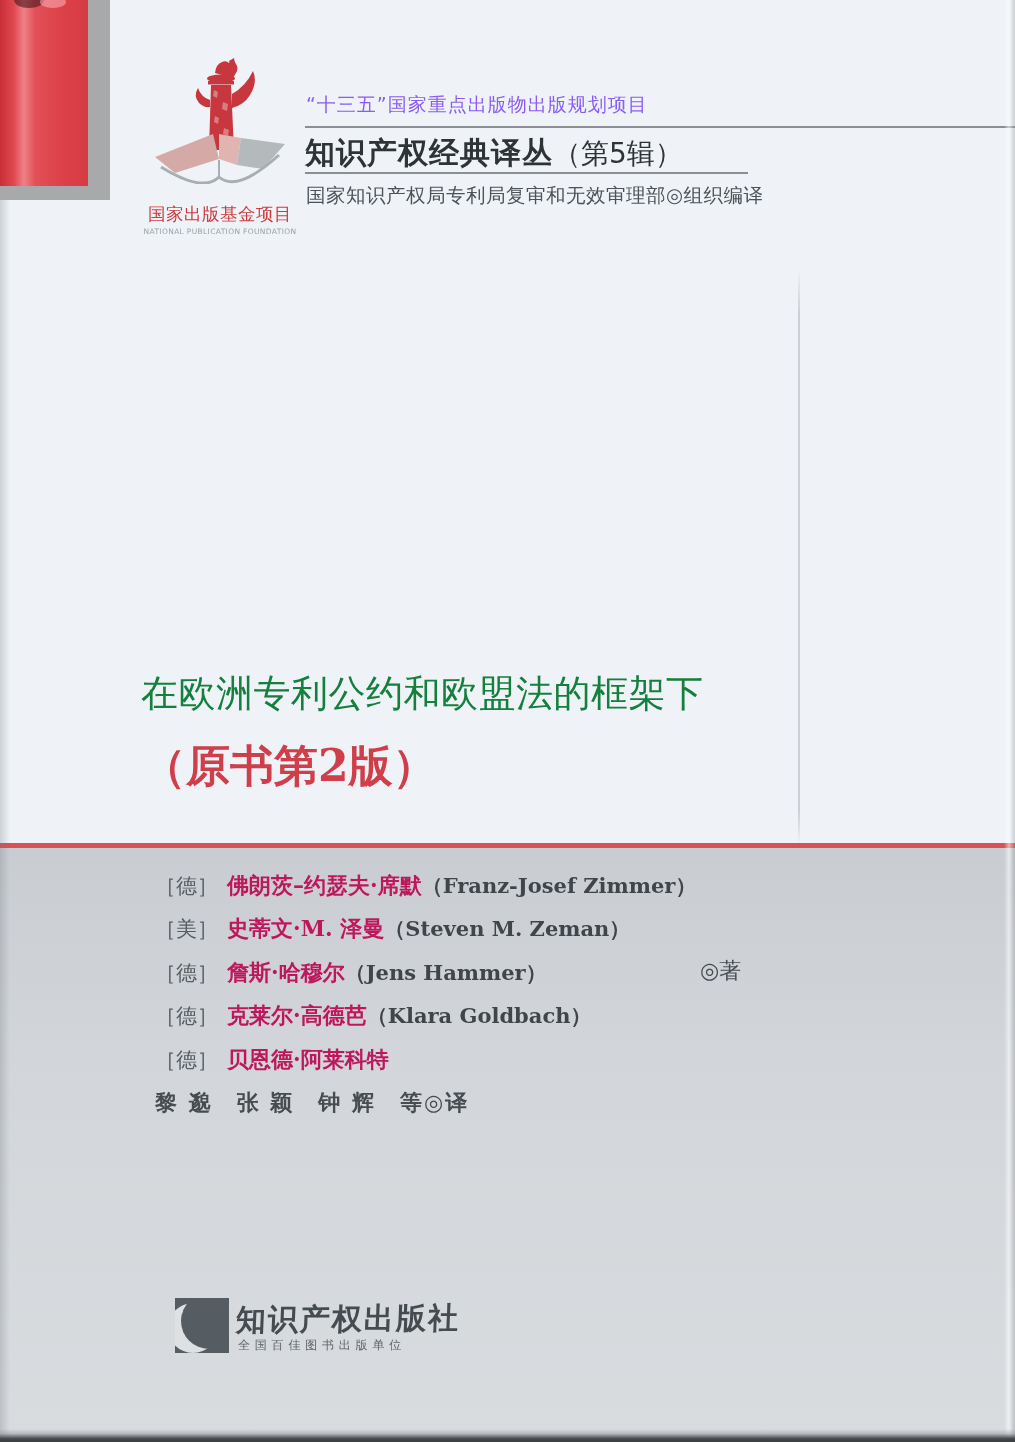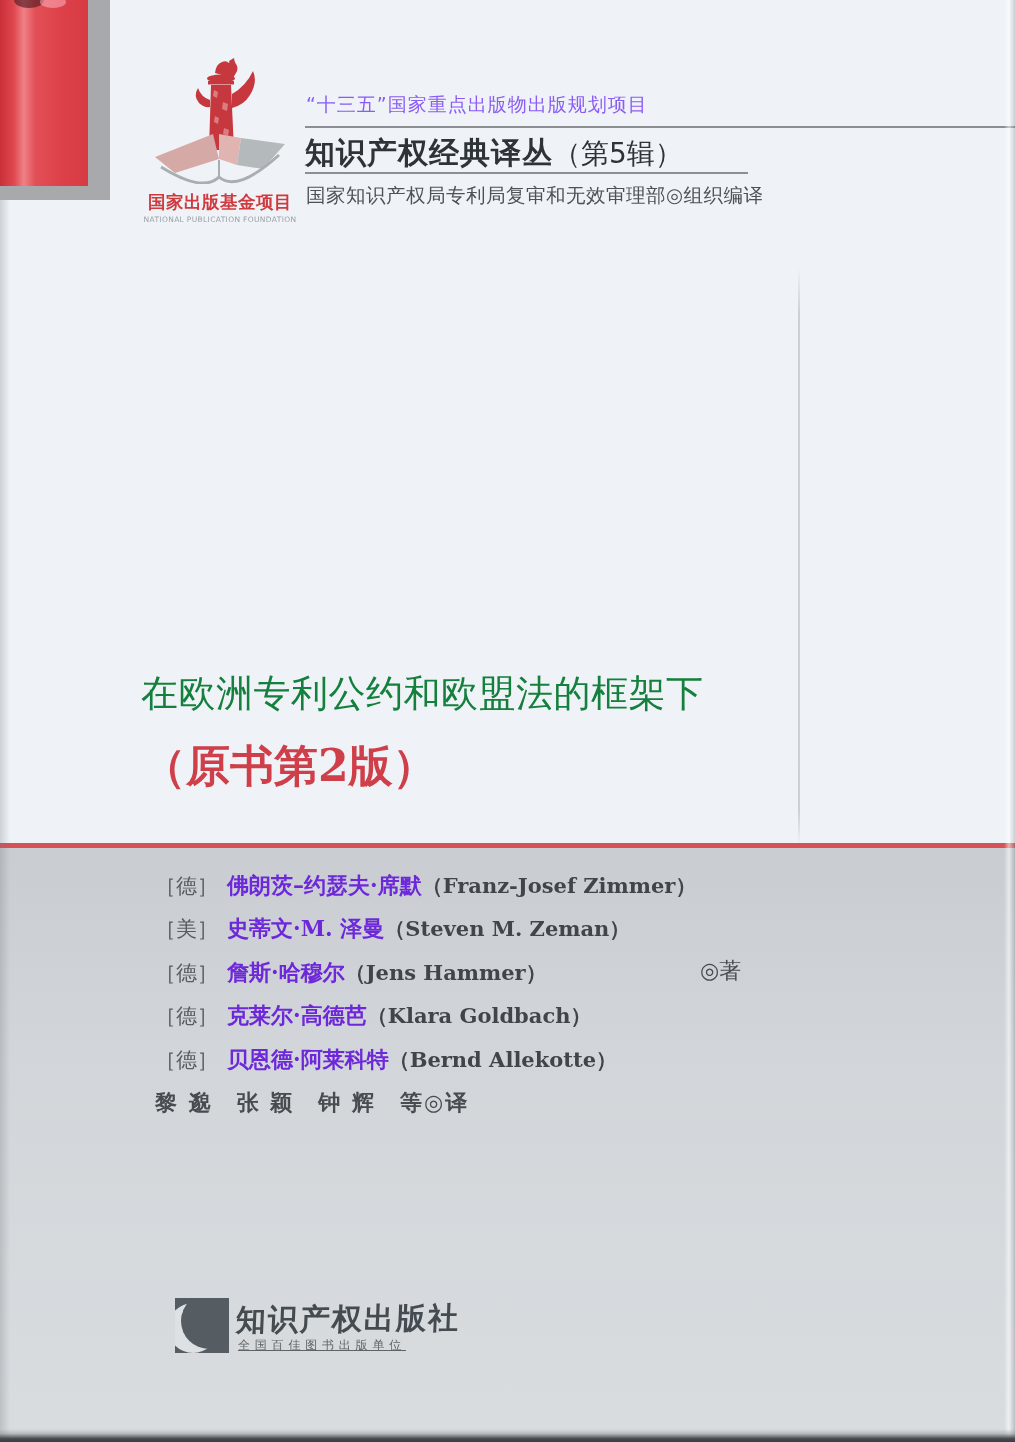--- a/index.html
+++ b/index.html
@@ -38,21 +38,21 @@
     background:rgba(72,24,30,0.62);
   }
   .wrap-notch-hl{
     position:absolute;left:40px;top:-4px;width:26px;height:12px;border-radius:50%;
     background:rgba(255,190,200,0.5);
   }
   
   .npf-logo{position:absolute;left:138px;top:58px;width:164px;text-align:center;}
   .npf-logo svg{display:block;margin:0 auto;}
   .npf-title{
-    margin-top:6px;font-family:var(--serif);font-weight:bold;
+    margin-top:18px;font-family:var(--serif);font-weight:normal;
     font-size:17.5px;letter-spacing:0.5px;color:#ce3a3e;white-space:nowrap;
   }
   .npf-sub{
     margin-top:1px;font-size:7.5px;letter-spacing:0.35px;color:#9aa1a6;white-space:nowrap;
   }
   
   .project-line{
     position:absolute;left:306px;top:92px;
     font-size:19px;color:#8b5cf6;letter-spacing:1px;white-space:nowrap;
   }
@@ -81,38 +81,38 @@
   }
   .edition{
     position:absolute;left:142px;top:737px;
     font-family:var(--serif);font-weight:bold;font-size:44px;color:#ce3f4a;
     white-space:nowrap;
   }
   
   .authors{position:absolute;left:155px;top:864px;font-family:var(--serif);}
   .author-row{height:43.5px;display:flex;align-items:center;white-space:nowrap;}
   .a-origin{font-size:21px;color:#565c61;font-weight:400;}
-  .a-name{font-size:22px;color:#6d28d9;font-weight:bold;margin-left:9px;}
+  .a-name{font-size:22px;color:#be185d;font-weight:bold;margin-left:9px;}
   .a-latin{font-size:21px;color:#40454a;font-weight:bold;}
   .translators-row{height:43.5px;display:flex;align-items:center;white-space:nowrap;
     font-size:22px;color:#474c51;font-weight:bold;letter-spacing:2px;}
   .role-author{
     position:absolute;left:700px;top:956px;
     font-family:var(--serif);font-size:22px;color:#474c51;white-space:nowrap;
   }
   
   .pub-logo{position:absolute;left:175px;top:1298px;}
   .pub-name{
     position:absolute;left:236px;top:1299px;
     font-family:var(--serif);font-weight:bold;font-size:30px;color:#454c51;
     letter-spacing:2px;transform:skewX(-3deg) rotate(-0.6deg);white-space:nowrap;
   }
   .pub-tagline{
     position:absolute;left:238px;top:1337px;
-    font-size:12px;color:#5d6468;letter-spacing:4.8px;white-space:nowrap;text-decoration:underline;
+    font-size:12px;color:#5d6468;letter-spacing:4.8px;white-space:nowrap;
   }
   
   .crease-v{
     position:absolute;left:798px;top:268px;width:2px;height:577px;
     background:linear-gradient(180deg,rgba(148,156,164,0) 0%,rgba(148,156,164,0.4) 8%,rgba(148,156,164,0.4) 94%,rgba(148,156,164,0) 100%);
   }
   .edge-right{
     position:absolute;right:0;top:0;width:11px;height:1442px;
     background:linear-gradient(90deg,rgba(255,255,255,0) 0%,rgba(255,255,255,0.55) 45%,rgba(118,124,130,0.30) 100%);
   }
@@ -194,21 +194,20 @@
       <span class="a-latin">（Jens Hammer）</span>
     </div>
     <div class="author-row">
       <span class="a-origin">［德］</span>
       <span class="a-name">克莱尔·高德芭</span>
       <span class="a-latin">（Klara Goldbach）</span>
     </div>
     <div class="author-row">
       <span class="a-origin">［德］</span>
       <span class="a-name">贝恩德·阿莱科特</span>
-      <span class="a-latin">（Bernd Allekotte）</span>
     </div>
     <div class="translators-row">黎 邈　张 颖　钟 辉　等◎译</div>
   </div>
   <div class="role-author">◎著</div>
 
   <div class="pub-logo">
     <svg width="54" height="55" viewBox="0 0 54 55">
       <rect x="0" y="0" width="54" height="55" fill="#565d62"></rect>
       <circle cx="18" cy="30" r="25" fill="#dde1e4"></circle>
       <circle cx="34" cy="23" r="28" fill="#565d62"></circle>

